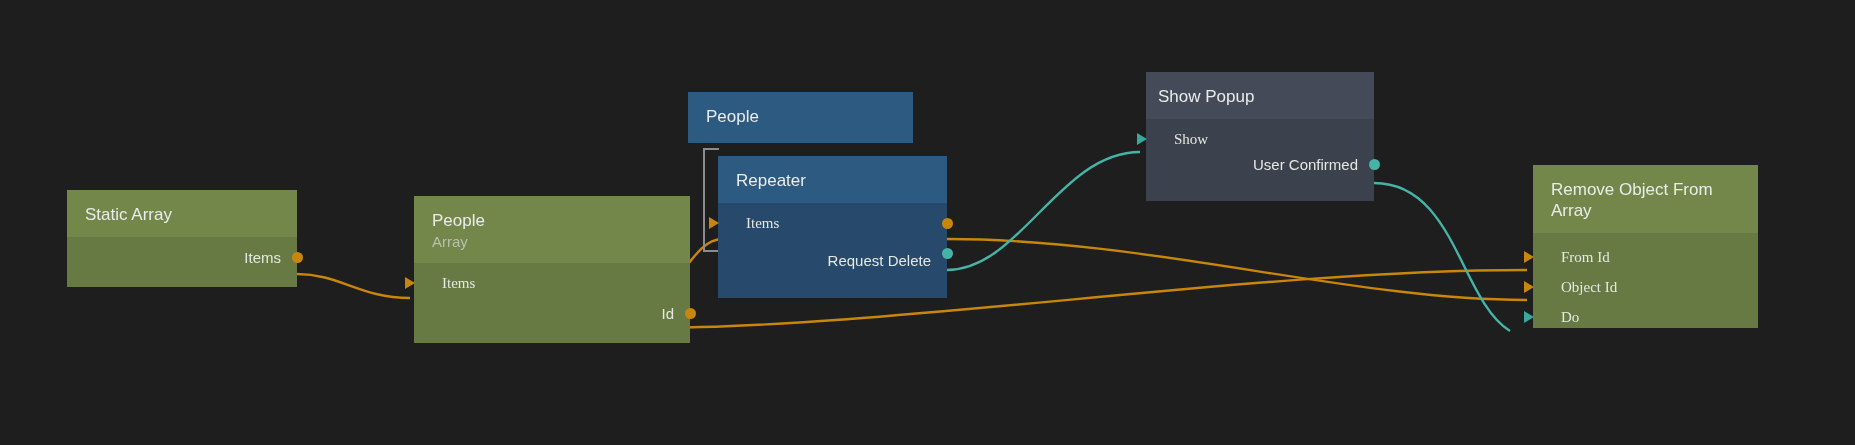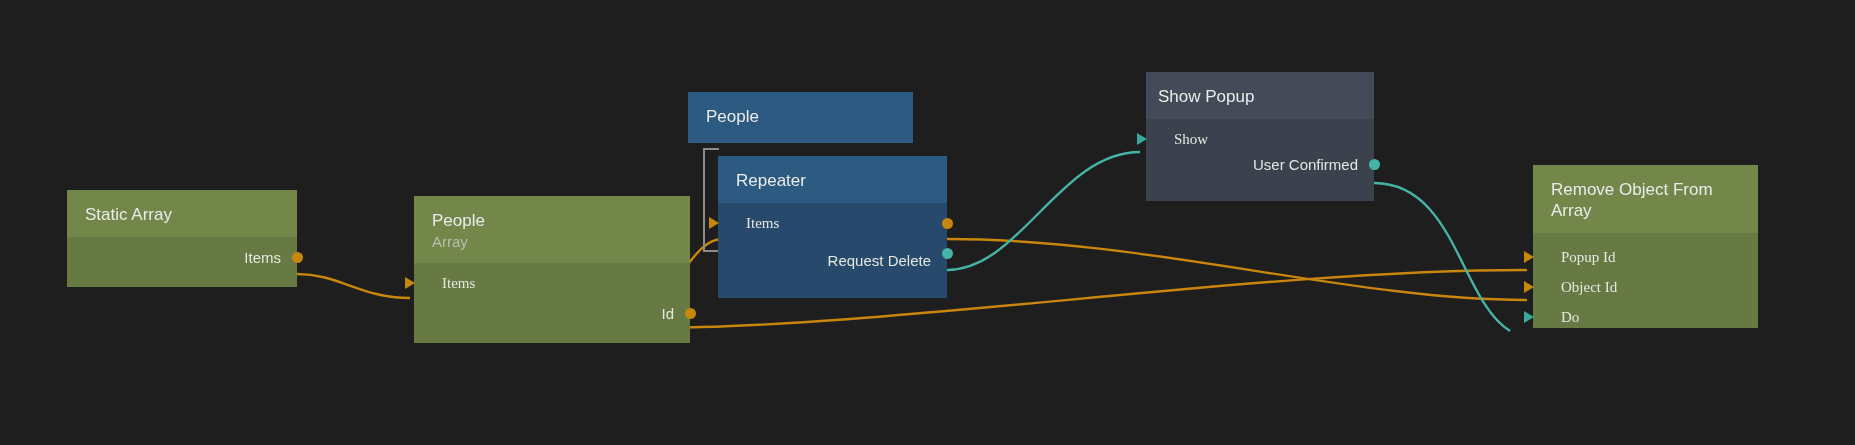--- a/index.html
+++ b/index.html
@@ -206,21 +206,21 @@
       <div class="dot teal" style="right:-6px; top:40px;"></div>
     </div>
   </div>
 
   <div class="node green" style="left:1533px; top:165px; width:225px;">
     <div class="node-header" style="padding-right:14px;">
       <span>Remove Object From Array</span>
     </div>
     <div class="node-body" style="height:95px; padding-top:12px;">
       <div class="port-row in">
-        <span>Popup Id</span>
+        <span>From Id</span>
       </div>
       <div class="arrow orange" style="left:-9px; top:18px;"></div>
       <div class="port-row in" style="margin-top:5px;">
         <span>Object Id</span>
       </div>
       <div class="arrow orange" style="left:-9px; top:48px;"></div>
       <div class="port-row in" style="margin-top:5px;">
         <span>Do</span>
       </div>
       <div class="arrow teal" style="left:-9px; top:78px;"></div>

